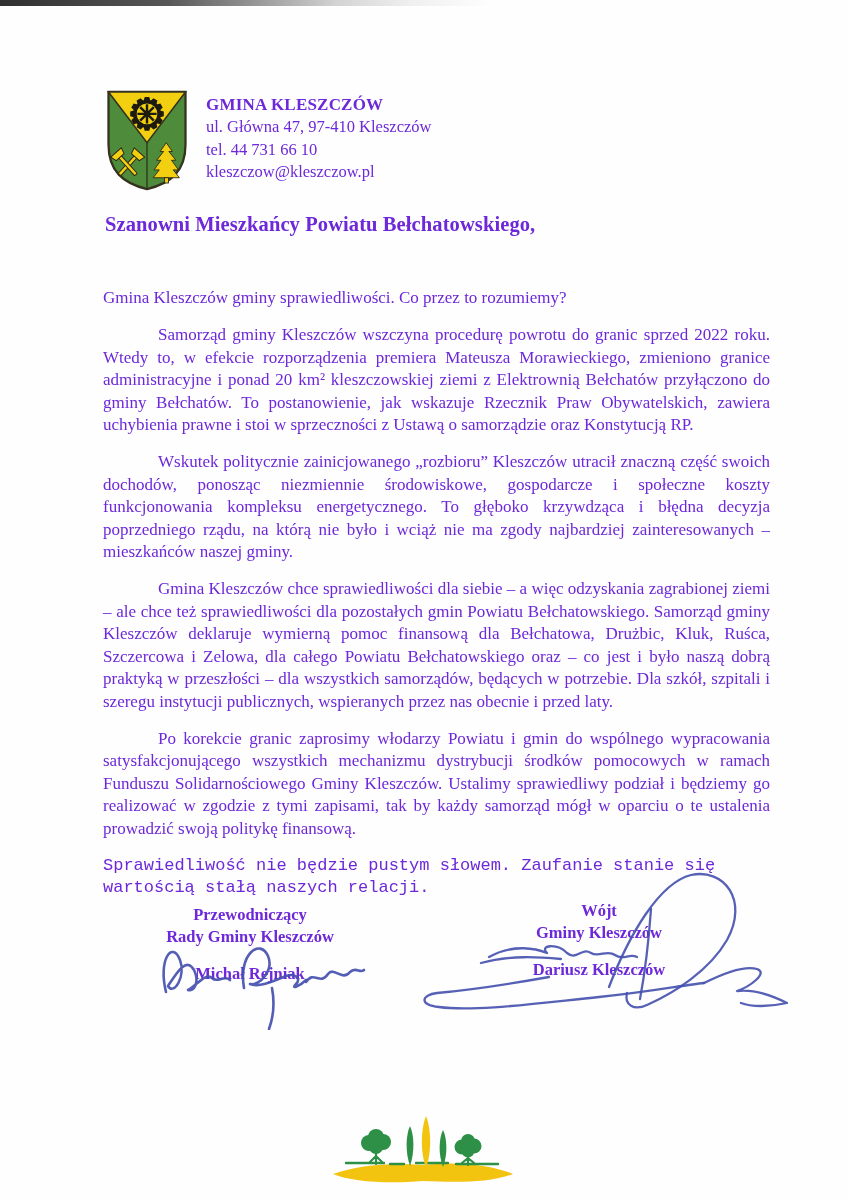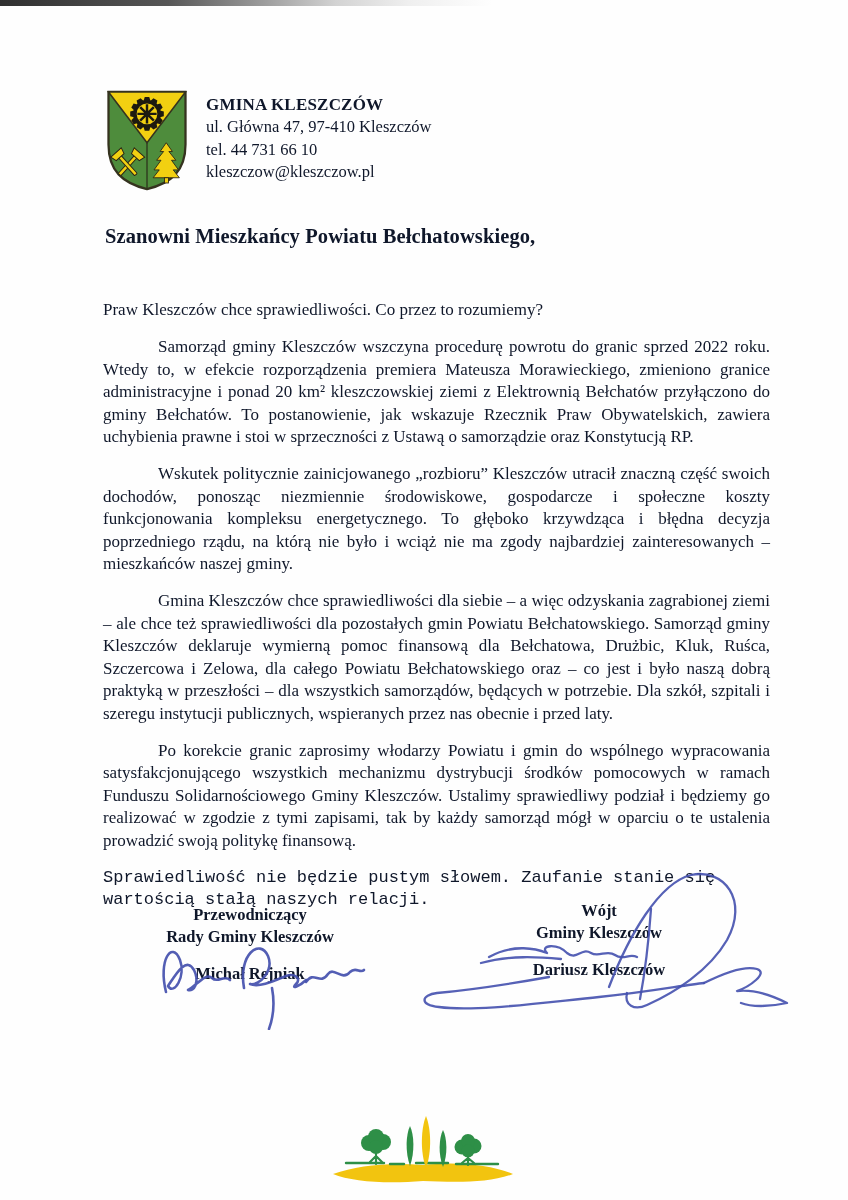--- a/index.html
+++ b/index.html
@@ -3,38 +3,38 @@
 <meta charset="utf-8">
 <style>
   html,body{margin:0;padding:0;background:#e9e9e9;}
   .page{
     position:relative;
     width:848px;height:1200px;
     margin:0 auto;
     background:#fefefe;
     overflow:hidden;
     font-family:"Liberation Serif","DejaVu Serif",serif;
-    color:#0f172a;
+    color:#6d28d9;
   }
   
   .scan-smudge{
     position:absolute;top:0;left:0;width:600px;height:6px;
     background:linear-gradient(90deg,
       rgba(25,25,25,.9) 0%,rgba(45,45,45,.8) 28%,rgba(60,60,60,.55) 42%,
       rgba(130,130,130,.35) 56%,rgba(170,170,170,.18) 68%,rgba(200,200,200,0) 82%);
   }
 
   
   .letterhead{position:absolute;left:105px;top:88px;display:flex;align-items:flex-start;}
   .crest{width:84px;height:106px;flex:0 0 auto;}
   .lh-text{margin-left:17px;padding-top:6px;font-size:16.5px;line-height:22.4px;}
   .lh-text .org{font-weight:bold;font-size:17px;letter-spacing:.2px;}
 
   
-  .bodytext{position:absolute;left:103px;top:224px;width:667px;}
+  .bodytext{position:absolute;left:103px;top:212px;width:667px;}
   .salutation{font-size:20.5px;font-weight:bold;line-height:24px;margin:0 0 0 2px;letter-spacing:.1px;}
   .intro{margin:51px 0 15px 0;font-size:17px;line-height:22.4px;}
   .para{margin:0 0 15px 0;font-size:17px;line-height:22.4px;text-align:justify;text-indent:55px;}
   .closing{margin:0 0 12px 0;font-size:17px;line-height:22.4px;font-family:Liberation Mono, monospace;}
 
   
   .sig-area{position:absolute;left:92px;top:898px;width:667px;height:160px;}
   .sig-block{position:absolute;text-align:center;font-size:16.5px;line-height:22px;font-weight:bold;}
   .sig-left{left:48px;top:6px;width:220px;}
   .sig-right{left:392px;top:2px;width:230px;}
@@ -106,21 +106,21 @@
     <div class="lh-text">
       <div class="org">GMINA KLESZCZÓW</div>
       <div>ul. Główna 47, 97-410 Kleszczów</div>
       <div>tel. 44 731 66 10</div>
       <div>kleszczow@kleszczow.pl</div>
     </div>
   </div>
 
   <div class="bodytext">
     <h1 class="salutation">Szanowni Mieszkańcy Powiatu Bełchatowskiego,</h1>
-    <p class="intro">Praw Kleszczów chce sprawiedliwości. Co przez to rozumiemy?</p>
+    <p class="intro">Gmina Kleszczów gminy sprawiedliwości. Co przez to rozumiemy?</p>
     <p class="para">Samorząd gminy Kleszczów wszczyna procedurę powrotu do granic sprzed 2022 roku. Wtedy to, w efekcie rozporządzenia premiera Mateusza Morawieckiego, zmieniono granice administracyjne i ponad 20 km² kleszczowskiej ziemi z Elektrownią Bełchatów przyłączono do gminy Bełchatów. To postanowienie, jak wskazuje Rzecznik Praw Obywatelskich, zawiera uchybienia prawne i stoi w sprzeczności z Ustawą o samorządzie oraz Konstytucją RP.</p>
     <p class="para">Wskutek politycznie zainicjowanego „rozbioru” Kleszczów utracił znaczną część swoich dochodów, ponosząc niezmiennie środowiskowe, gospodarcze i społeczne koszty funkcjonowania kompleksu energetycznego. To głęboko krzywdząca i błędna decyzja poprzedniego rządu, na którą nie było i wciąż nie ma zgody najbardziej zainteresowanych – mieszkańców naszej gminy.</p>
     <p class="para">Gmina Kleszczów chce sprawiedliwości dla siebie – a więc odzyskania zagrabionej ziemi – ale chce też sprawiedliwości dla pozostałych gmin Powiatu Bełchatowskiego. Samorząd gminy Kleszczów deklaruje wymierną pomoc finansową dla Bełchatowa, Drużbic, Kluk, Ruśca, Szczercowa i Zelowa, dla całego Powiatu Bełchatowskiego oraz – co jest i było naszą dobrą praktyką w przeszłości – dla wszystkich samorządów, będących w potrzebie. Dla szkół, szpitali i szeregu instytucji publicznych, wspieranych przez nas obecnie i przed laty.</p>
     <p class="para">Po korekcie granic zaprosimy włodarzy Powiatu i gmin do wspólnego wypracowania satysfakcjonującego wszystkich mechanizmu dystrybucji środków pomocowych w ramach Funduszu Solidarnościowego Gminy Kleszczów. Ustalimy sprawiedliwy podział i będziemy go realizować w zgodzie z tymi zapisami, tak by każdy samorząd mógł w oparciu o te ustalenia prowadzić swoją politykę finansową.</p>
     <p class="closing">Sprawiedliwość nie będzie pustym słowem. Zaufanie stanie się wartością stałą naszych relacji.</p>
   </div>
 
   <div class="sig-area">
 
     <div class="sig-block sig-left">

